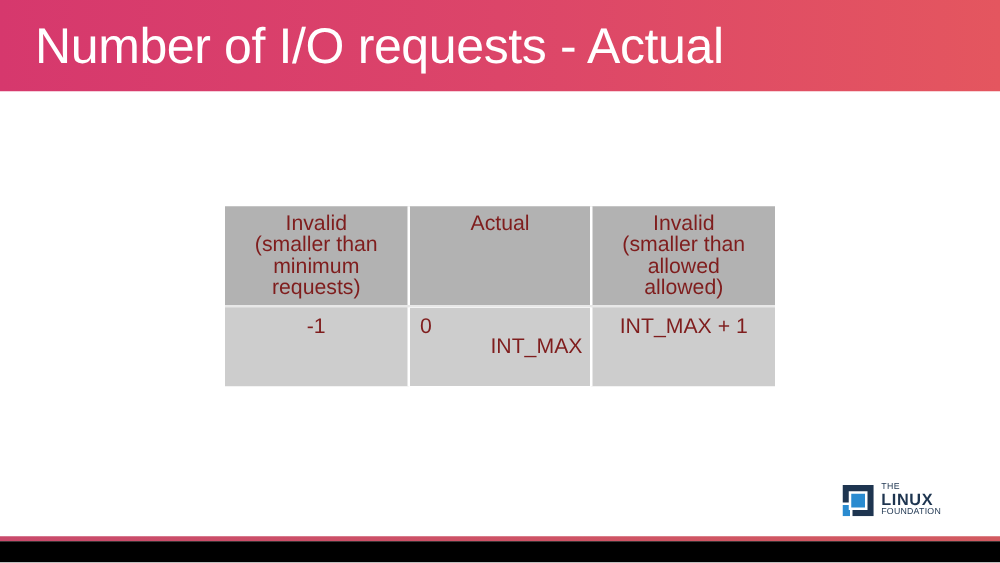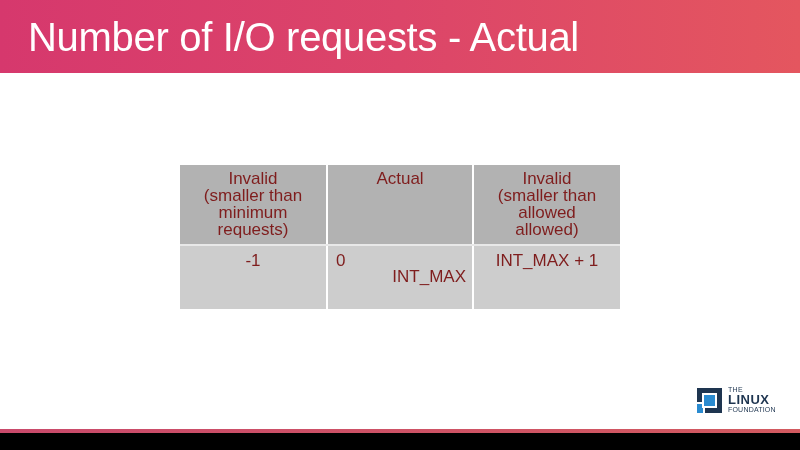--- a/index.html
+++ b/index.html
@@ -11,21 +11,21 @@
   .tbl td { padding:0; vertical-align:top; text-align:center; color:#7f1d1d; font-size:17px; line-height:17px; }
   .tbl tr.hdr td { background:#b2b2b2; height:80px; padding-top:5px; box-sizing:border-box; }
   .tbl tr.row td { background:#cdcdcd; height:64px; padding-top:6px; box-sizing:border-box; }
   .c1 { width:147px; border-right:2px solid #ffffff; }
   .c2 { width:146px; border-right:2px solid #ffffff; }
   .c3 { width:147px; }
   .tbl tr.hdr td { border-bottom:2px solid #e8e8e8; }
   .valid-cell { position:relative; }
   .valid-lo { position:absolute; left:8px; top:6px; }
   .valid-hi { position:absolute; right:6px; top:22px; }
-  .logo { position:absolute; left:697px; top:386px; width:100px; height:34px; }
+  .logo { position:absolute; left:674px; top:386px; width:100px; height:34px; }
   .logo-mark { position:absolute; left:0; top:2px; width:25px; height:25px; }
   .logo-text { position:absolute; left:31px; top:0; color:#1e3550; }
   .lt1 { font-size:7px; line-height:8px; letter-spacing:0.3px; }
   .lt2 { font-size:13px; line-height:12px; font-weight:bold; letter-spacing:0.5px; }
   .lt3 { font-size:7px; line-height:8px; letter-spacing:0.2px; }
   .stripe { position:absolute; left:0; top:429px; width:800px; height:4px; background:linear-gradient(90deg,#c94a6b,#d25a60); }
   .footer { position:absolute; left:0; top:433px; width:800px; height:17px; background:#000000; }
 </style>
 </head>
 <body>

